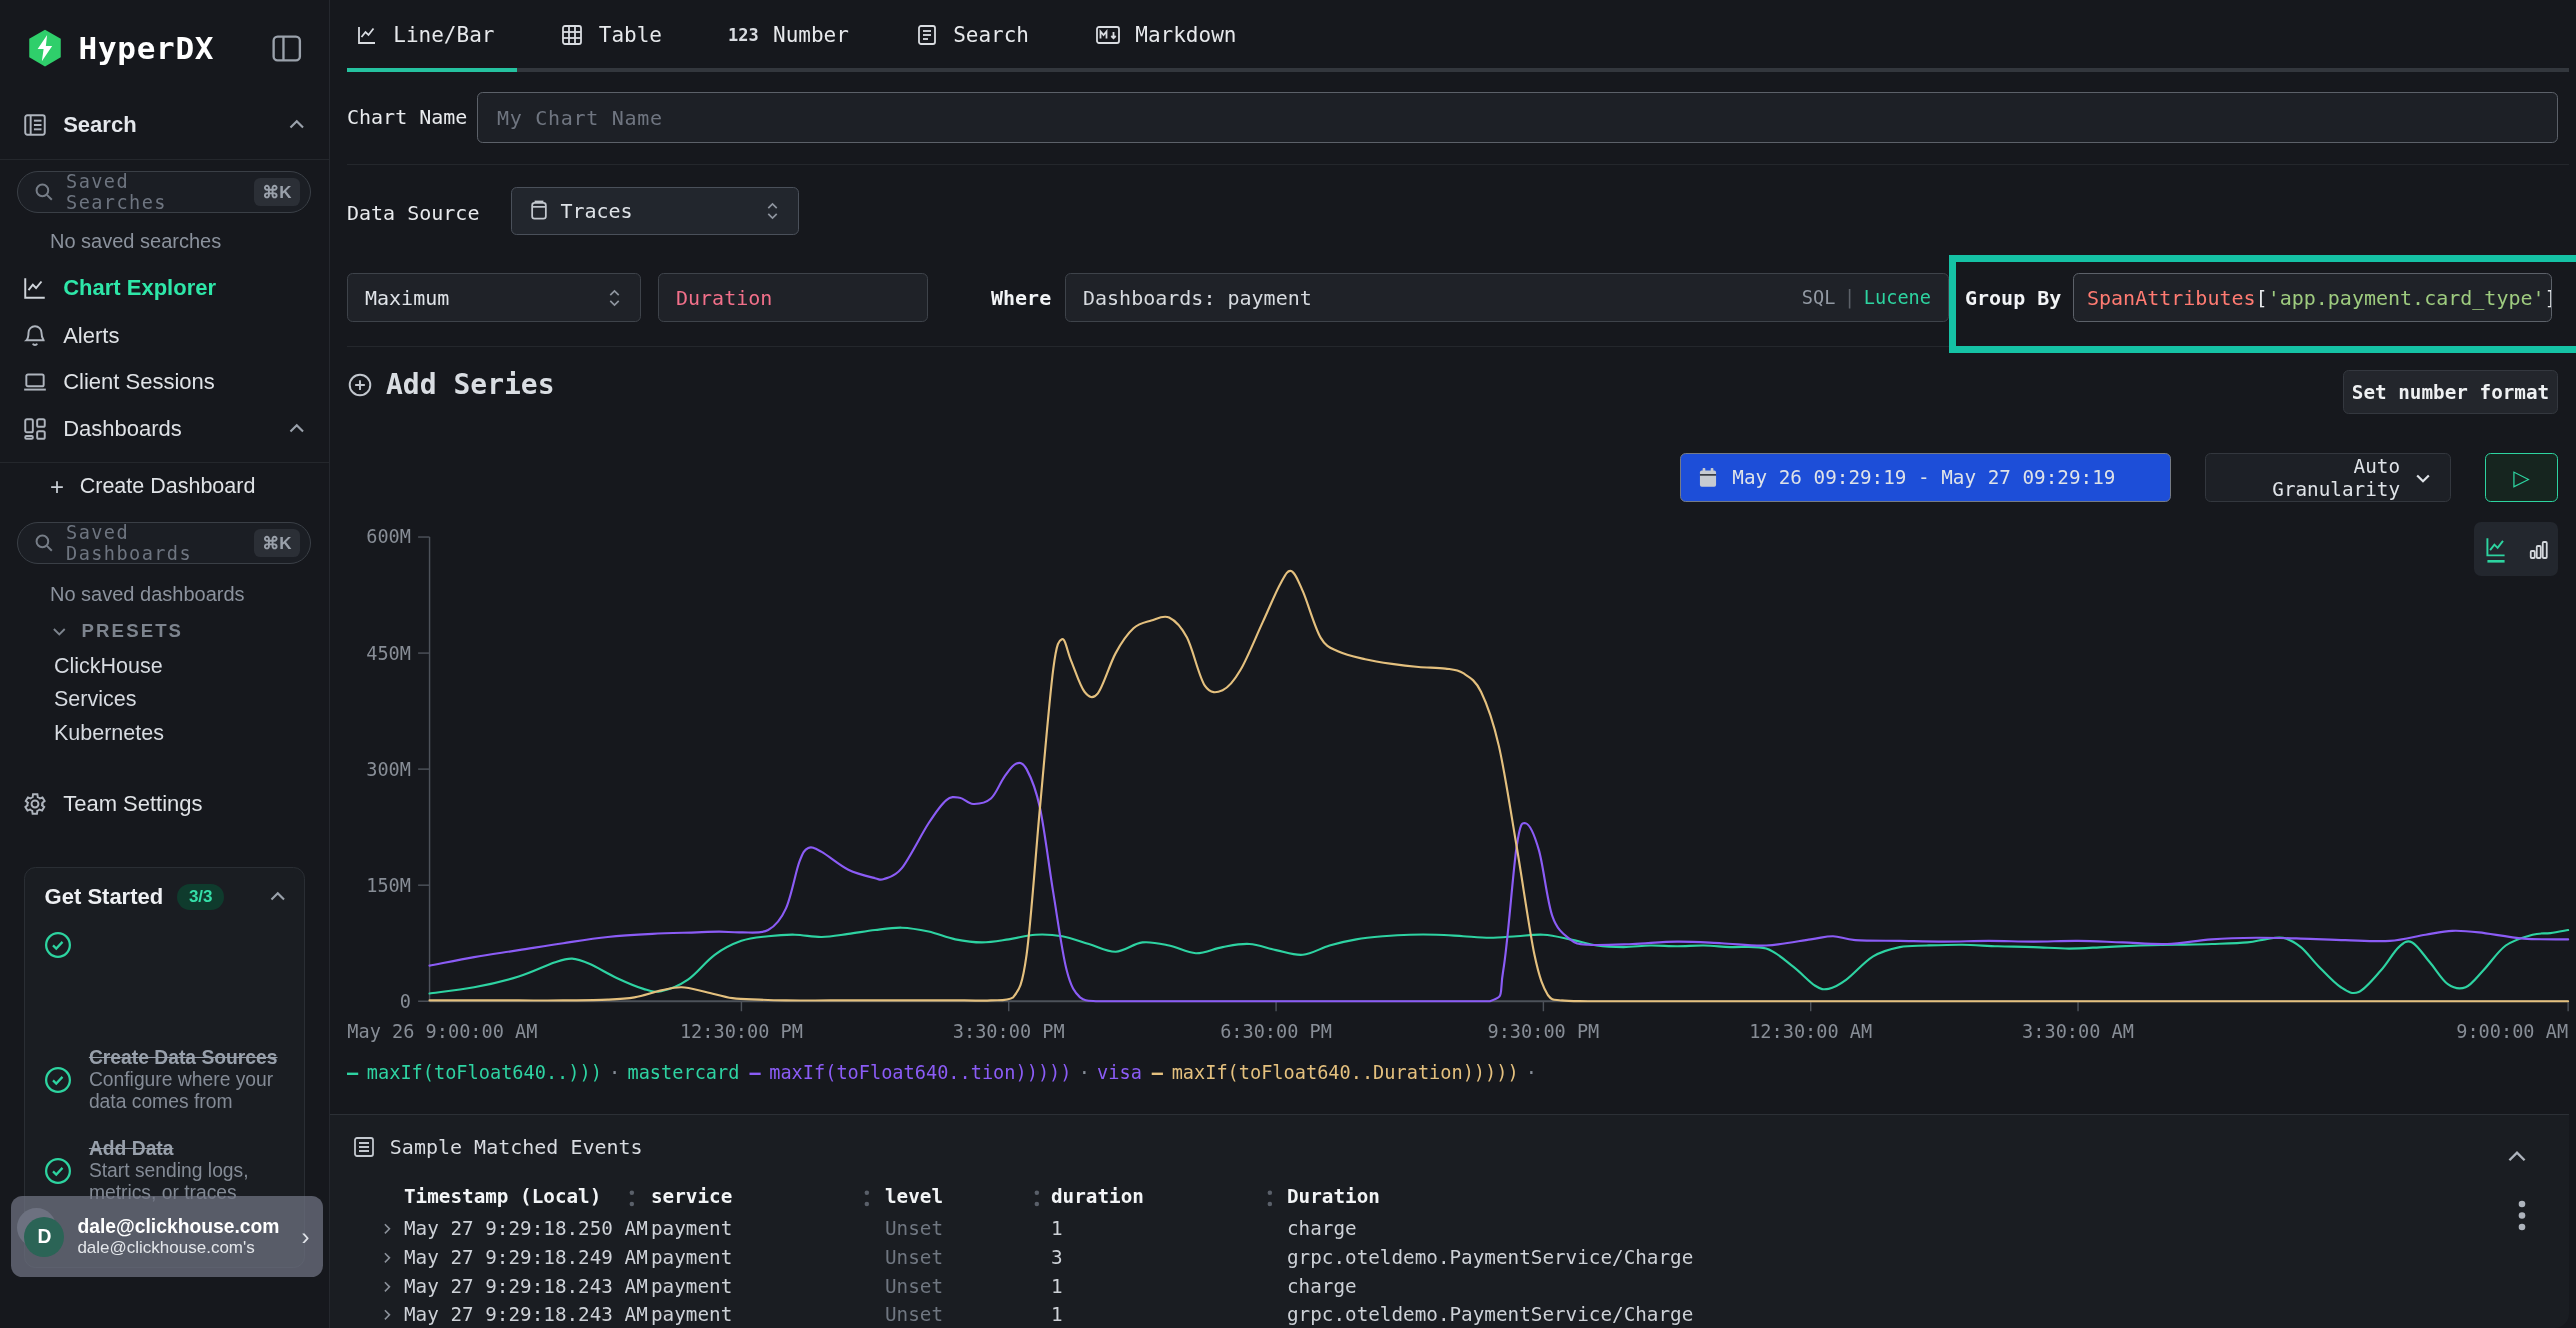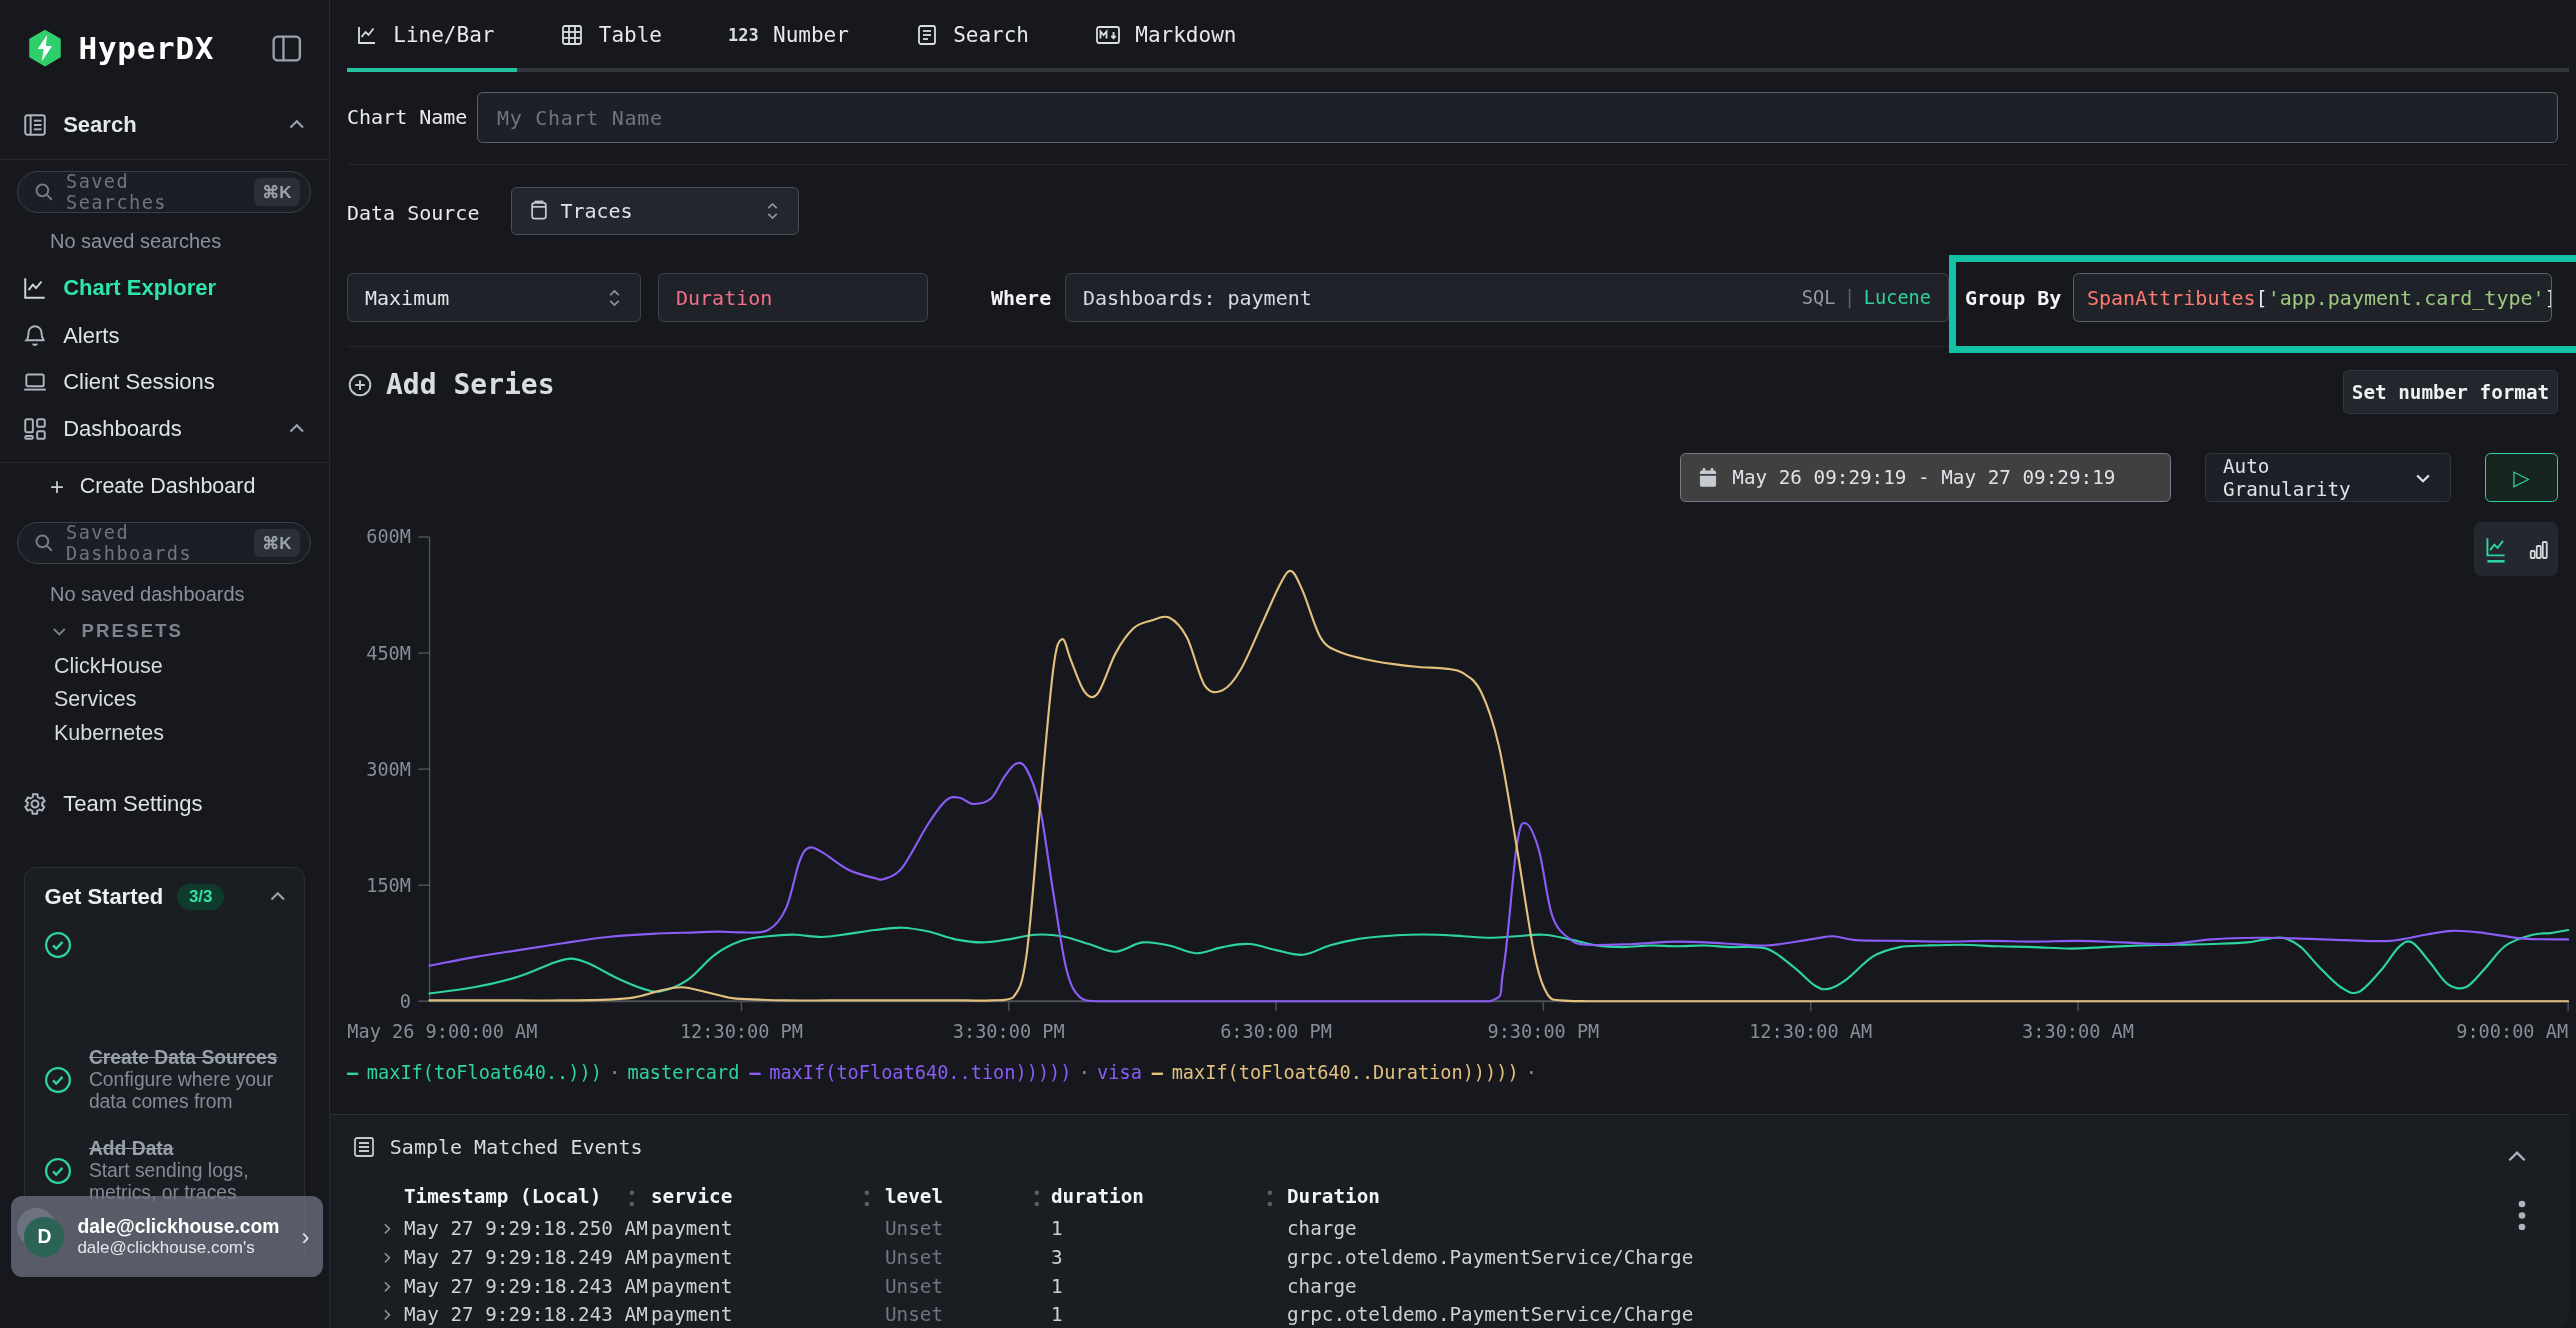--- a/index.html
+++ b/index.html
@@ -396,32 +396,32 @@
         <svg width="26" height="26" viewBox="0 0 24 24" fill="none" stroke="currentColor" stroke-width="1.8">
             <circle cx="12" cy="12" r="9.5"></circle>
             <line x1="12" y1="7.5" x2="12" y2="16.5"></line>
             <line x1="7.5" y1="12" x2="16.5" y2="12"></line>
           </svg>
       </span>
       <span class="mono" style="font-size:28px;font-weight:bold;color:#d9dde2;">Add Series</span>
     </div>
     <div class="abs btn" style="left:2013px;top:370px;width:215px;height:44px;">Set number format</div>
 
-    <div class="abs ibox" style="left:1350px;top:453px;width:491px;height:49px;border-color:#757b85;background:#404040;gap:14.3px;font-size:19.3px;">
+    <div class="abs ibox" style="left:1350px;top:453px;width:491px;height:49px;border-color:#757b85;background:#1d4ed8;gap:14.3px;font-size:19.3px;">
       <span style="color:#c7cbd1;">
         <svg width="20" height="21.5" viewBox="0 0 22 24" fill="currentColor">
             <rect x="2" y="4" width="18" height="18" rx="2"></rect>
             <rect x="5" y="1" width="3" height="5" rx="1"></rect>
             <rect x="14" y="1" width="3" height="5" rx="1"></rect>
             <rect x="2" y="8" width="18" height="1.6" fill="#1f2229"></rect>
           </svg>
       </span>
       <span>May 26 09:29:19 - May 27 09:29:19</span>
     </div>
-    <div class="abs ibox" style="left:1875px;top:453px;width:246px;height:49px;border-color:#33373e;background:#1d2026;font-size:19.3px;gap:13px;">
+    <div class="abs ibox" style="left:1875px;top:453px;width:246px;height:49px;border-color:#33373e;background:#1d2026;font-size:19.3px;gap:13px;text-align:right;">
       <span style="flex:1;">Auto Granularity</span>
       <span style="color:#dfe3e8;">
         <svg width="20" height="20" viewBox="0 0 24 24" fill="none" stroke="currentColor" stroke-width="2.6">
             <path d="M5 9l7 7 7-7"></path>
           </svg>
       </span>
     </div>
     <div class="abs" style="left:2155px;top:453px;width:73px;height:49px;border:1.4px solid #2dd4a0;border-radius:5.7px;background:#16251f;display:flex;align-items:center;justify-content:center;color:#2dd4a0;font-size:21.5px;box-sizing:border-box;cursor:pointer;">
       <span>▷</span>
     </div>

